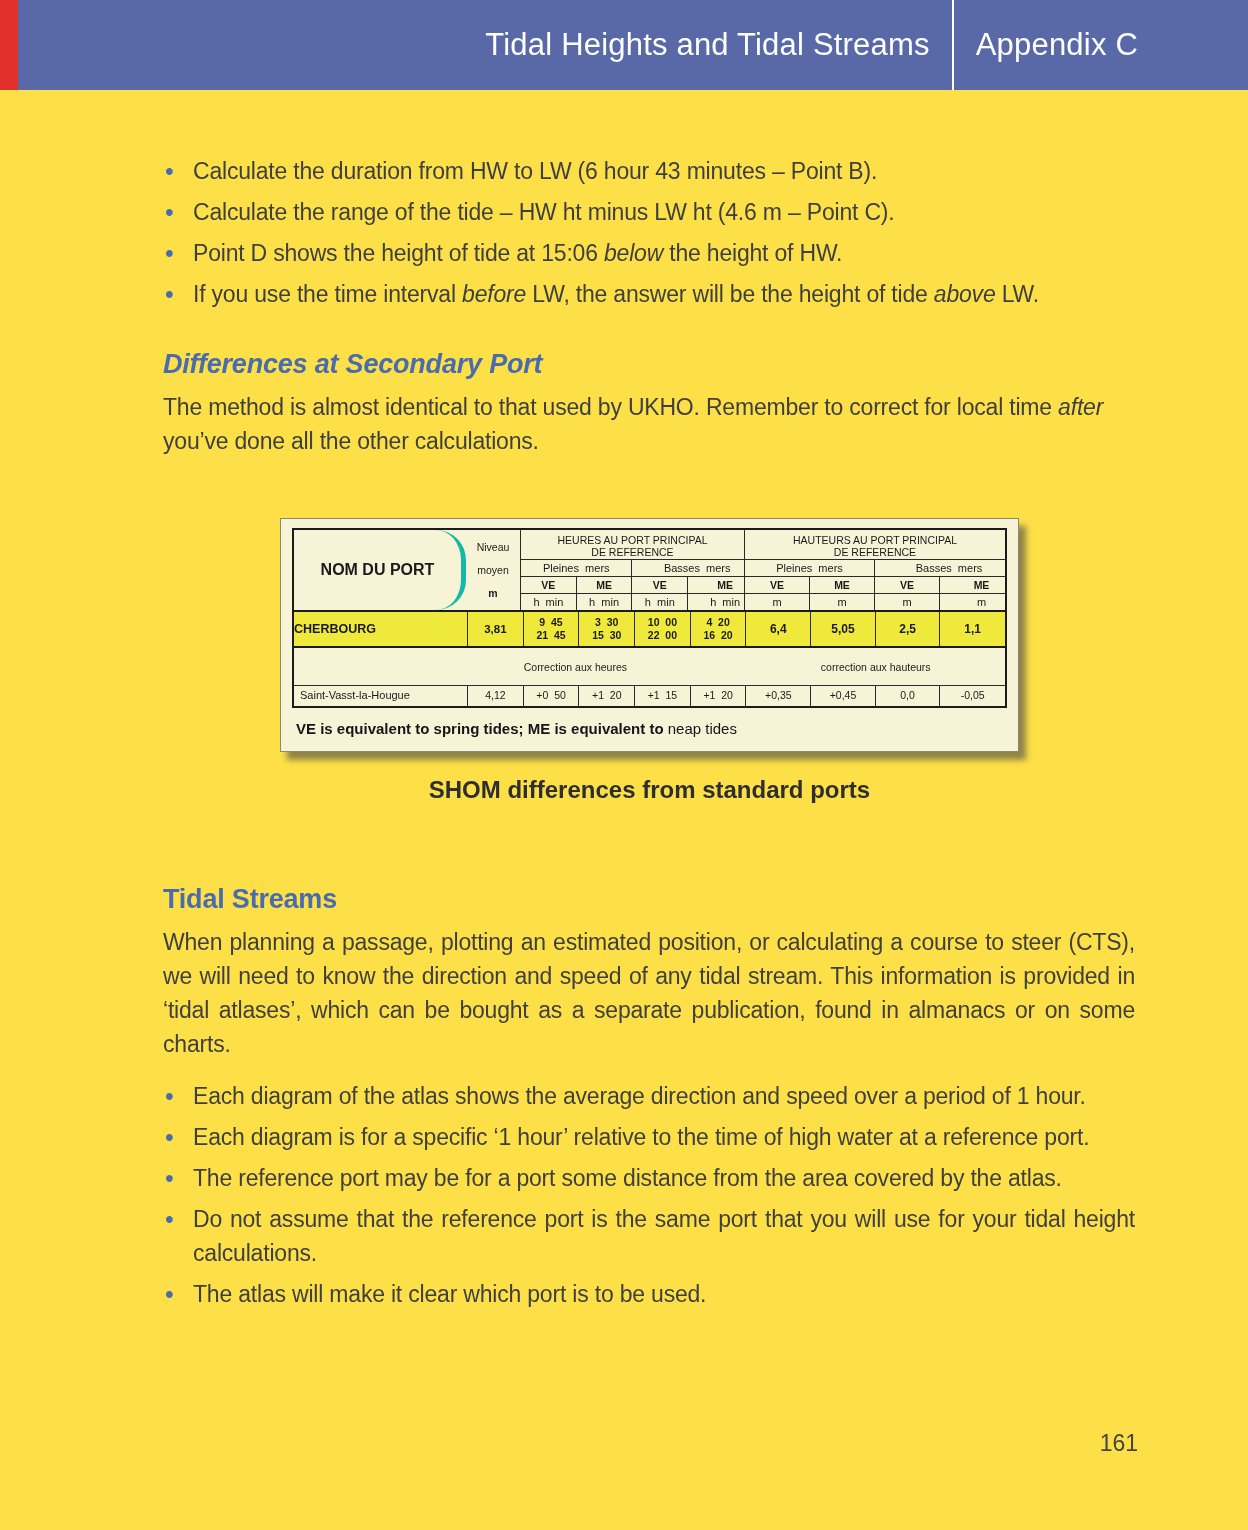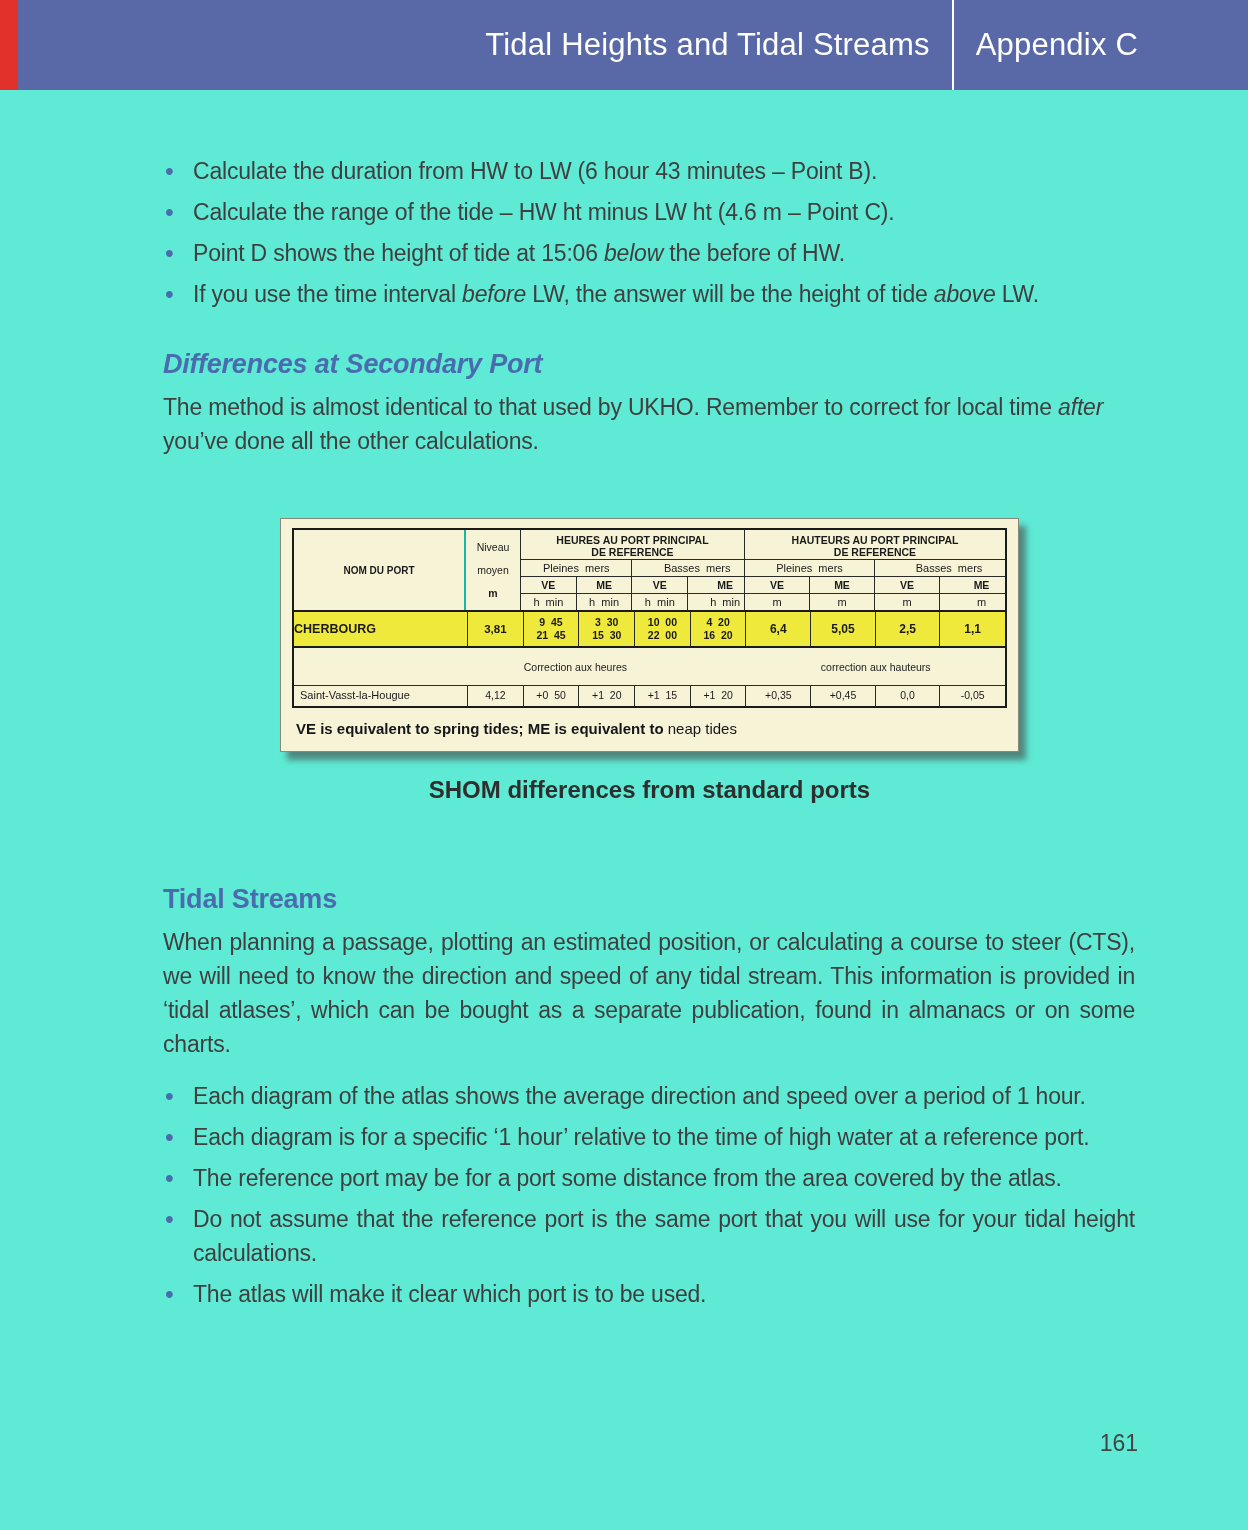--- a/index.html
+++ b/index.html
@@ -1,18 +1,18 @@
 <!DOCTYPE html>
 <html><head>
 <meta charset="utf-8">
 <style>
   * { margin:0; padding:0; box-sizing:border-box; }
   html,body { background:#ffffff; }
   .page {
-    width:1248px; height:1530px; background:#5eead4; position:relative; overflow:hidden;
+    width:1248px; height:1530px; background:#fde047; position:relative; overflow:hidden;
     font-family:"Liberation Sans", sans-serif; color:#3f3f3f;
   }
   
   .band { height:90px; background:#5969a8; position:relative; display:flex; }
   .red-stripe { position:absolute; left:0; top:0; width:18px; height:90px; background:#e2312b; }
   .band-text { margin-left:auto; display:flex; align-items:center; padding-right:110px; height:100%; }
   .band-title, .band-appendix { color:#ffffff; font-size:31px; letter-spacing:0.2px; white-space:nowrap; }
   .band-divider { width:2px; background:#ffffff; height:100%; margin:0 22px; }
   
   .content { padding-left:163px; padding-right:113px; }
@@ -27,27 +27,27 @@
   .para { margin-top:10px; font-size:23px; line-height:34px; letter-spacing:-0.2px; }
   .just { text-align:justify; }
   
   .figure { margin-top:60px; margin-left:117px; width:739px; }
   .card {
     background:#f7f3d6; border:1px solid #8a8878; width:fit-content;
     box-shadow:7px 8px 6px rgba(70,70,70,0.6); padding:9px 11px 4px 11px;
   }
   .tbl { border:2px solid #1b1b1b; width:715px; color:#1a1a1a; }
   .thead { display:flex; height:82px; border-bottom:2px solid #1b1b1b; }
-  .port-cell { width:175px; border-right:2px solid #14b8a6; display:flex; align-items:center; justify-content:center; font-size:10px; font-weight:600; }
+  .port-cell { width:175px; border-right:5px solid #14b8a6; display:flex; align-items:center; justify-content:center; font-size:16px; font-weight:600;border-radius:30px; }
   .niveau-cell { width:56px; border-right:1px solid #2a2a2a; font-size:10.5px; text-align:center; display:flex; flex-direction:column; justify-content:space-around; padding:6px 0; }
   .niveau-cell .nv-m { font-weight:600; }
   .group { display:flex; flex-direction:column; }
   .group-heures { width:224px; border-right:1px solid #2a2a2a; }
   .group-hauteurs { width:260px; }
-  .group-title { height:32px; border-bottom:1px solid #2a2a2a; text-align:center; font-size:10.5px; font-weight:bold; padding-top:4px; line-height:12px; }
+  .group-title { height:32px; border-bottom:1px solid #2a2a2a; text-align:center; font-size:10.5px; font-weight:normal; padding-top:4px; line-height:12px; }
   .subrow { display:flex; height:17px; border-bottom:1px solid #2a2a2a; }
   .group .subrow:last-child { border-bottom:none; }
   .sub { border-right:1px solid #2a2a2a; text-align:center; font-size:11px; line-height:16px; white-space:pre; }
   .subrow .sub:last-child { border-right:none;padding-left:18px; }
   .w112 { width:112px; } .w130 { width:130px; }
   .w56 { width:56px; } .w65 { width:65px; }
   .vehdr { font-weight:600; font-size:10.5px; }
   
   .crow { display:flex; height:36px; background:#efe93c; border-bottom:2px solid #1b1b1b; font-weight:bold; }
   .ccell { border-right:1px solid #2a2a2a; display:flex; flex-direction:column; justify-content:center; text-align:center; }
@@ -98,21 +98,21 @@
       <li class="bullet">
         <span class="dot">•</span>
         <span class="btext"><span>Calculate the duration from HW to LW (6 hour 43 minutes – Point B).</span></span>
       </li>
       <li class="bullet">
         <span class="dot">•</span>
         <span class="btext"><span>Calculate the range of the tide – HW ht minus LW ht (4.6 m – Point C).</span></span>
       </li>
       <li class="bullet">
         <span class="dot">•</span>
-        <span class="btext"><span>Point D shows the height of tide at 15:06 </span><em>below</em><span> the before of HW.</span></span>
+        <span class="btext"><span>Point D shows the height of tide at 15:06 </span><em>below</em><span> the height of HW.</span></span>
       </li>
       <li class="bullet">
         <span class="dot">•</span>
         <span class="btext"><span>If you use the time interval </span><em>before</em><span> LW, the answer will be the height of tide </span><em>above</em><span> LW.</span></span>
       </li>
     </ul>
 
     <h2 class="h-italic">Differences at Secondary Port</h2>
     <p class="para"><span>The method is almost identical to that used by UKHO. Remember to correct for local time </span><em>after</em><span> you’ve done all the other calculations.</span></p>
 

